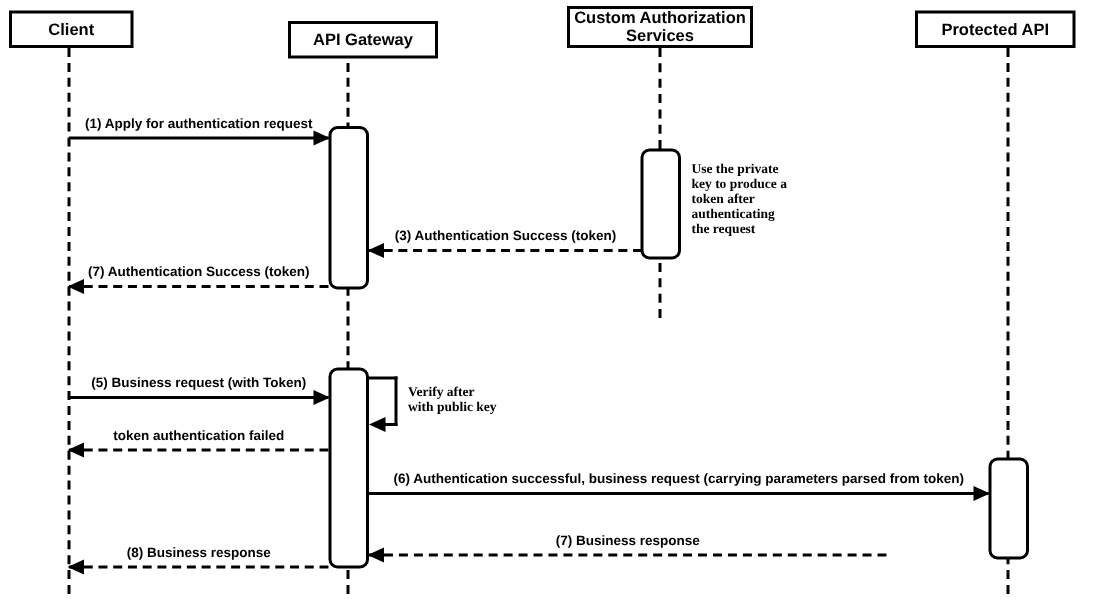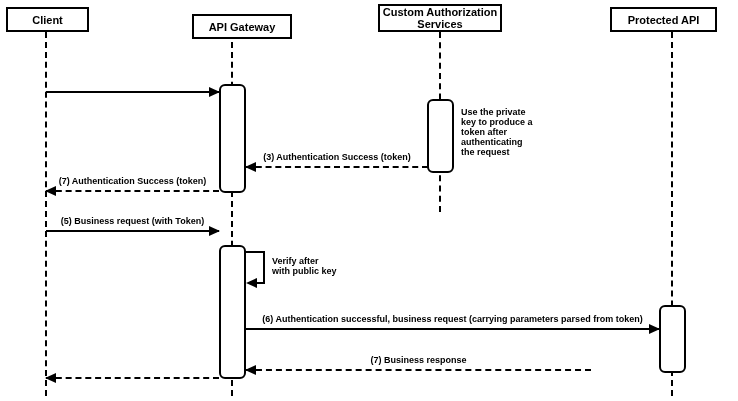--- a/index.html
+++ b/index.html
@@ -39,20 +39,21 @@
   .seg-h { position:absolute; height:0; border-top:2px solid #000; }
   .seg-v { position:absolute; width:0; border-left:2px solid #000; }
   .ah-free {
     position:absolute; width:0; height:0;
     border-top:5px solid transparent; border-bottom:5px solid transparent;
     border-right:11px solid #000;
   }
   .sidelbl {
     position:absolute; font-weight:bold; font-size:9px; line-height:10px;
     white-space:pre-line;
+    font-family:Liberation Serif, serif;
   }
 </style>
 </head>
 <body>
 
 <div class="canvas">
 
   <div class="lifeline" style="left:45px;top:32px;height:364px"></div>
   <div class="lifeline" style="left:231px;top:32px;height:364px"></div>
   <div class="lifeline" style="left:439px;top:32px;height:180px"></div>
@@ -71,64 +72,71 @@
   <div class="pbox" style="left:610px;top:7px;width:107px;height:25px">
     <span>Protected API</span>
   </div>
 
   <div class="activation" style="left:219px;top:84px;width:27px;height:109px"></div>
   <div class="activation" style="left:427px;top:99px;width:27px;height:74px"></div>
   <div class="activation" style="left:219px;top:245px;width:27px;height:134px"></div>
   <div class="activation" style="left:659px;top:305px;width:27px;height:68px"></div>
 
   <div class="msg solid" style="left:46px;top:73px;width:173px">
+    <div class="lbl">(1) Apply for authentication request</div>
     <div class="ln"></div>
     <div class="ah right"></div>
   </div>
 
 
   <div class="msg dashed" style="left:246px;top:148px;width:182px">
     <div class="lbl">(3) Authentication Success (token)</div>
     <div class="ln"></div>
     <div class="ah left"></div>
   </div>
 
   <div class="msg dashed" style="left:46px;top:172px;width:173px">
     <div class="lbl">(7) Authentication Success (token)</div>
     <div class="ln"></div>
     <div class="ah left"></div>
   </div>
 
-  <div class="msg solid" style="left:46px;top:212px;width:173px">
+  <div class="msg solid" style="left:46px;top:246px;width:173px">
     <div class="lbl">(5) Business request (with Token)</div>
     <div class="ln"></div>
     <div class="ah right"></div>
   </div>
 
   <div class="seg-h" style="left:246px;top:251px;width:19px"></div>
   <div class="seg-v" style="left:263px;top:251px;height:33px"></div>
   <div class="seg-h" style="left:255px;top:282px;width:10px"></div>
   <div class="ah-free" style="left:246px;top:278px"></div>
   <div class="sidelbl" style="left:272px;top:256px">Verify after
 with public key</div>
 
+  <div class="msg dashed" style="left:46px;top:281px;width:173px">
+    <div class="lbl">token authentication failed</div>
+    <div class="ln"></div>
+    <div class="ah left"></div>
+  </div>
 
   <div class="msg solid" style="left:246px;top:310px;width:413px">
     <div class="lbl">(6) Authentication successful, business request (carrying parameters parsed from token)</div>
     <div class="ln"></div>
     <div class="ah right"></div>
   </div>
 
   <div class="msg dashed" style="left:246px;top:351px;width:345px">
     <div class="lbl">(7) Business response</div>
     <div class="ln"></div>
     <div class="ah left"></div>
   </div>
 
   <div class="msg dashed" style="left:46px;top:359px;width:173px">
+    <div class="lbl">(8) Business response</div>
     <div class="ln"></div>
     <div class="ah left"></div>
   </div>
 
   <div class="sidelbl" style="left:461px;top:107px">Use the private
 key to produce a
 token after
 authenticating
 the request</div>
 

